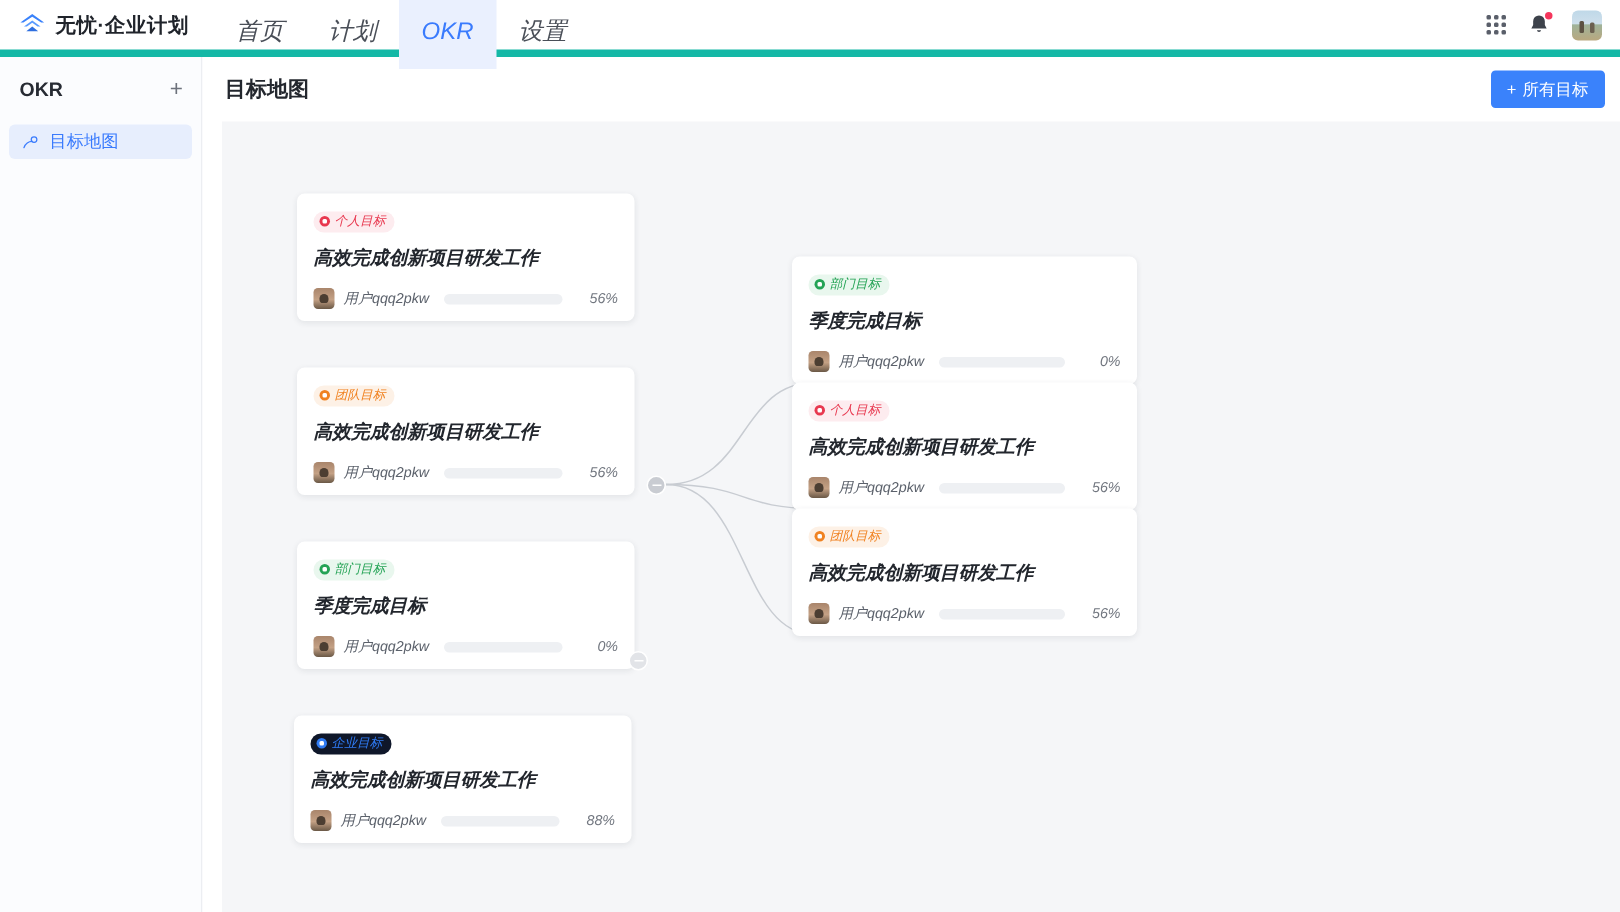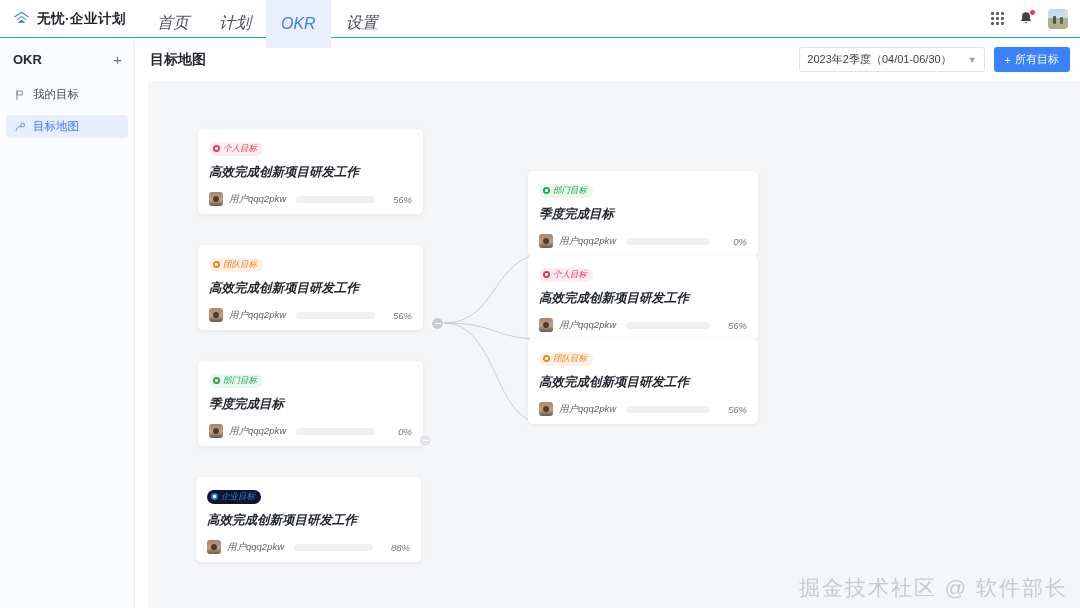--- a/index.html
+++ b/index.html
@@ -7,21 +7,21 @@
     width: 1080px; height: 608px;
     font-family: "Liberation Sans", "DejaVu Sans", sans-serif;
     background: #ffffff; overflow: hidden;
   }
   #app { position: relative; width: 1080px; height: 608px; }
 
   
   .header {
     position: absolute; top: 0; left: 0; width: 1080px; height: 38px;
     background: #ffffff; display: flex; align-items: center;
-    border-bottom: 1px solid #14b8a6; z-index: 20; text-align: center;
+    border-bottom: 5px solid #14b8a6; z-index: 20; text-align: center;
   }
   .brand { display: flex; align-items: center; gap: 6px; padding-left: 12px; width: 135px; }
   .brand-logo { width: 19px; height: 19px; flex: 0 0 19px; }
   .brand-name {
     font-size: 13.5px; font-weight: bold; color: #20242b; letter-spacing: .5px;
     white-space: nowrap;
   }
   .nav { display: flex; align-items: stretch; height: 38px; margin-left: 7px; }
   .nav-item {
     display: flex; align-items: center; justify-content: center;
@@ -197,46 +197,35 @@
       <div class="avatar-img"></div>
     </div>
   </div>
 
   <div class="sidebar">
     <div class="sidebar-head">
       <span class="sidebar-title">OKR</span>
       <span class="sidebar-add">+</span>
     </div>
 
-    <div class="menu-item">
-      <svg class="menu-ico" viewBox="0 0 16 16">
-        <path d="M4 2v12" stroke="#6d727c" stroke-width="1.1" fill="none" stroke-linecap="round"></path>
-        <path d="M4 3c2.5-1.4 4.5.9 7-.4v5.2c-2.5 1.3-4.5-1-7 .4z" stroke="#6d727c" stroke-width="1.1" fill="none" stroke-linejoin="round"></path>
-      </svg>
-      <span>我的目标</span>
-    </div>
 
 
     <div class="menu-item active">
       <svg class="menu-ico" viewBox="0 0 16 16">
         <path d="M2.6 12.6c1.6-4 4-5.6 7.4-5.6" stroke="#3a7bfd" stroke-width="1.1" fill="none" stroke-linecap="round"></path>
         <circle cx="11.6" cy="5.4" r="2.5" stroke="#3a7bfd" stroke-width="1.1" fill="none"></circle>
       </svg>
       <span>目标地图</span>
     </div>
   </div>
 
   <div class="content">
     <div class="content-bar">
       <span class="page-title">目标地图</span>
       <div class="bar-right">
-        <div class="period-select">
-          <span>2023年2季度（04/01-06/30）</span>
-          <span class="caret">▼</span>
-        </div>
         <button class="add-btn">
           <span>+</span>
           <span>所有目标</span>
         </button>
       </div>
     </div>
 
     <div class="canvas">
       <svg class="edges" viewBox="0 0 932 527">
 
@@ -354,14 +343,13 @@
           <span class="user-name">用户qqq2pkw</span>
           <span class="bar-track">
             <span class="bar-fill" style="width:56%;"></span>
           </span>
           <span class="pct">56%</span>
         </div>
       </div>
     </div>
   </div>
 
-  <div class="watermark">掘金技术社区 @ 软件部长</div>
 </div>
 
 </body></html>

